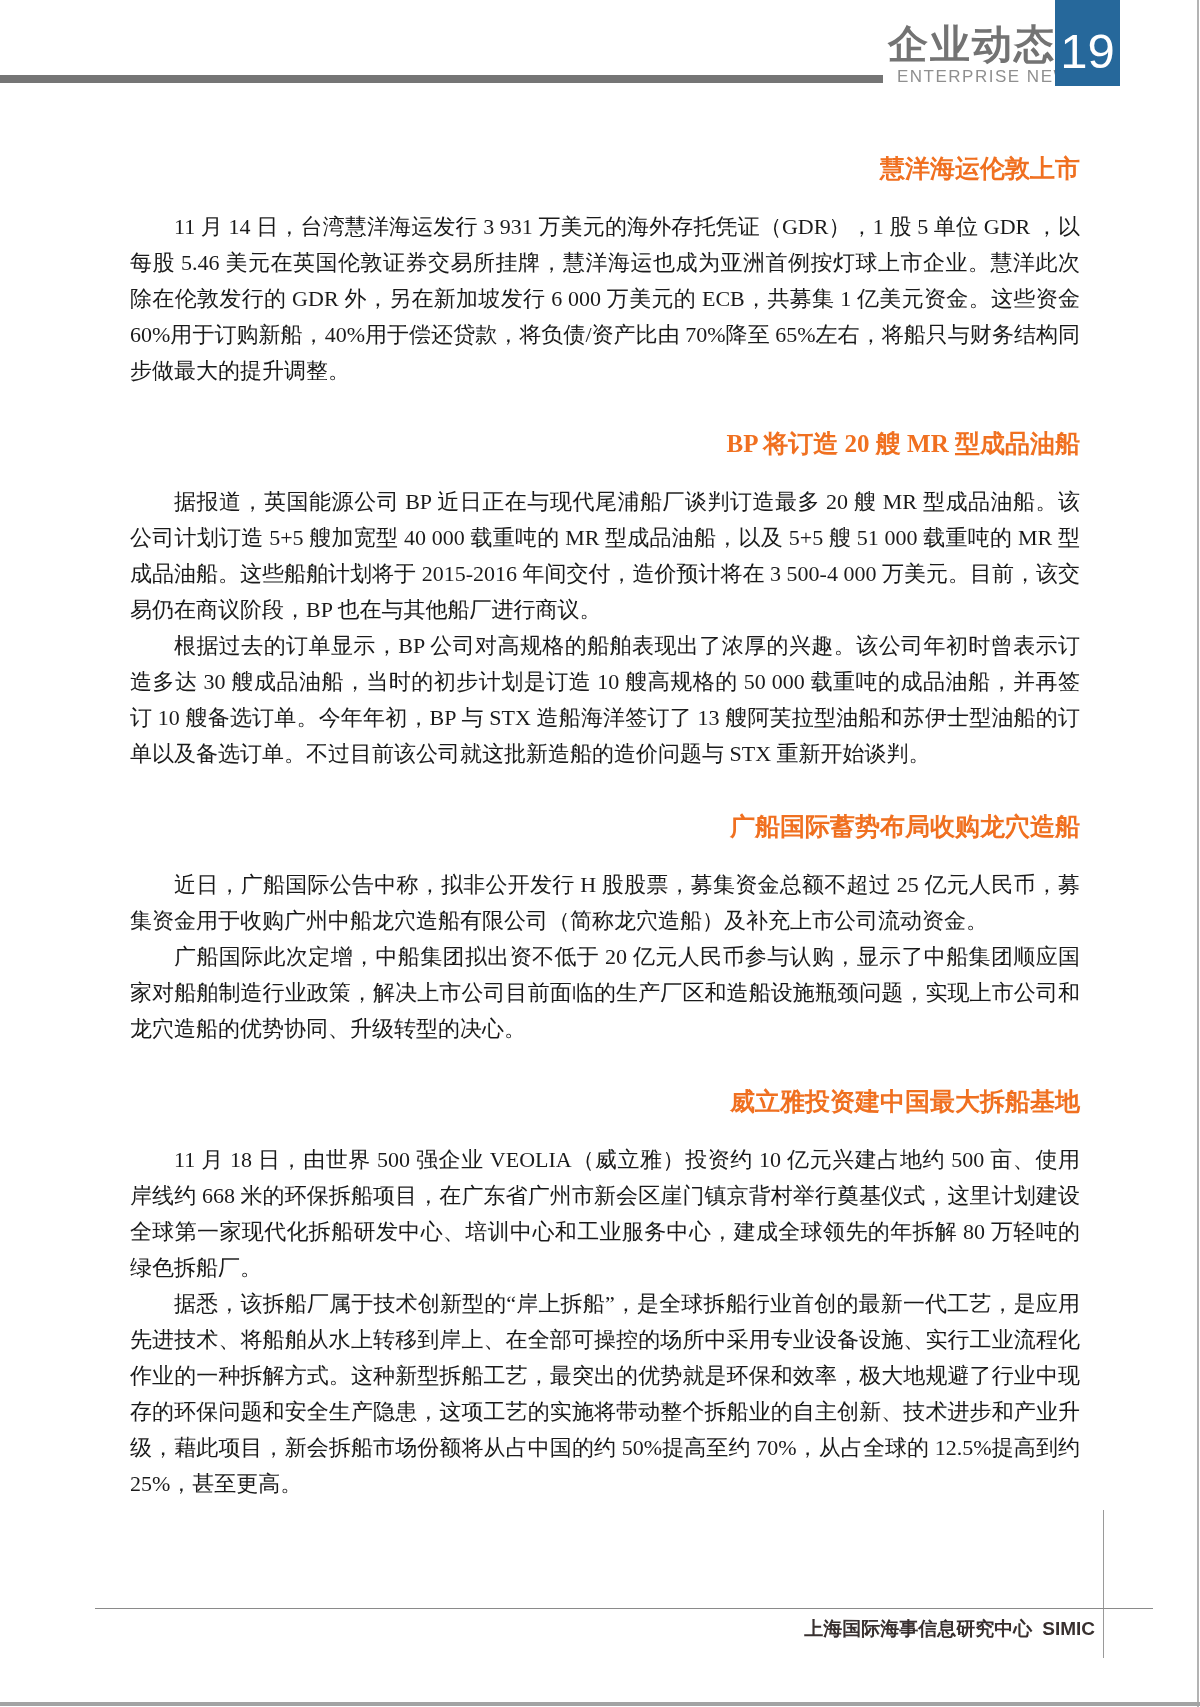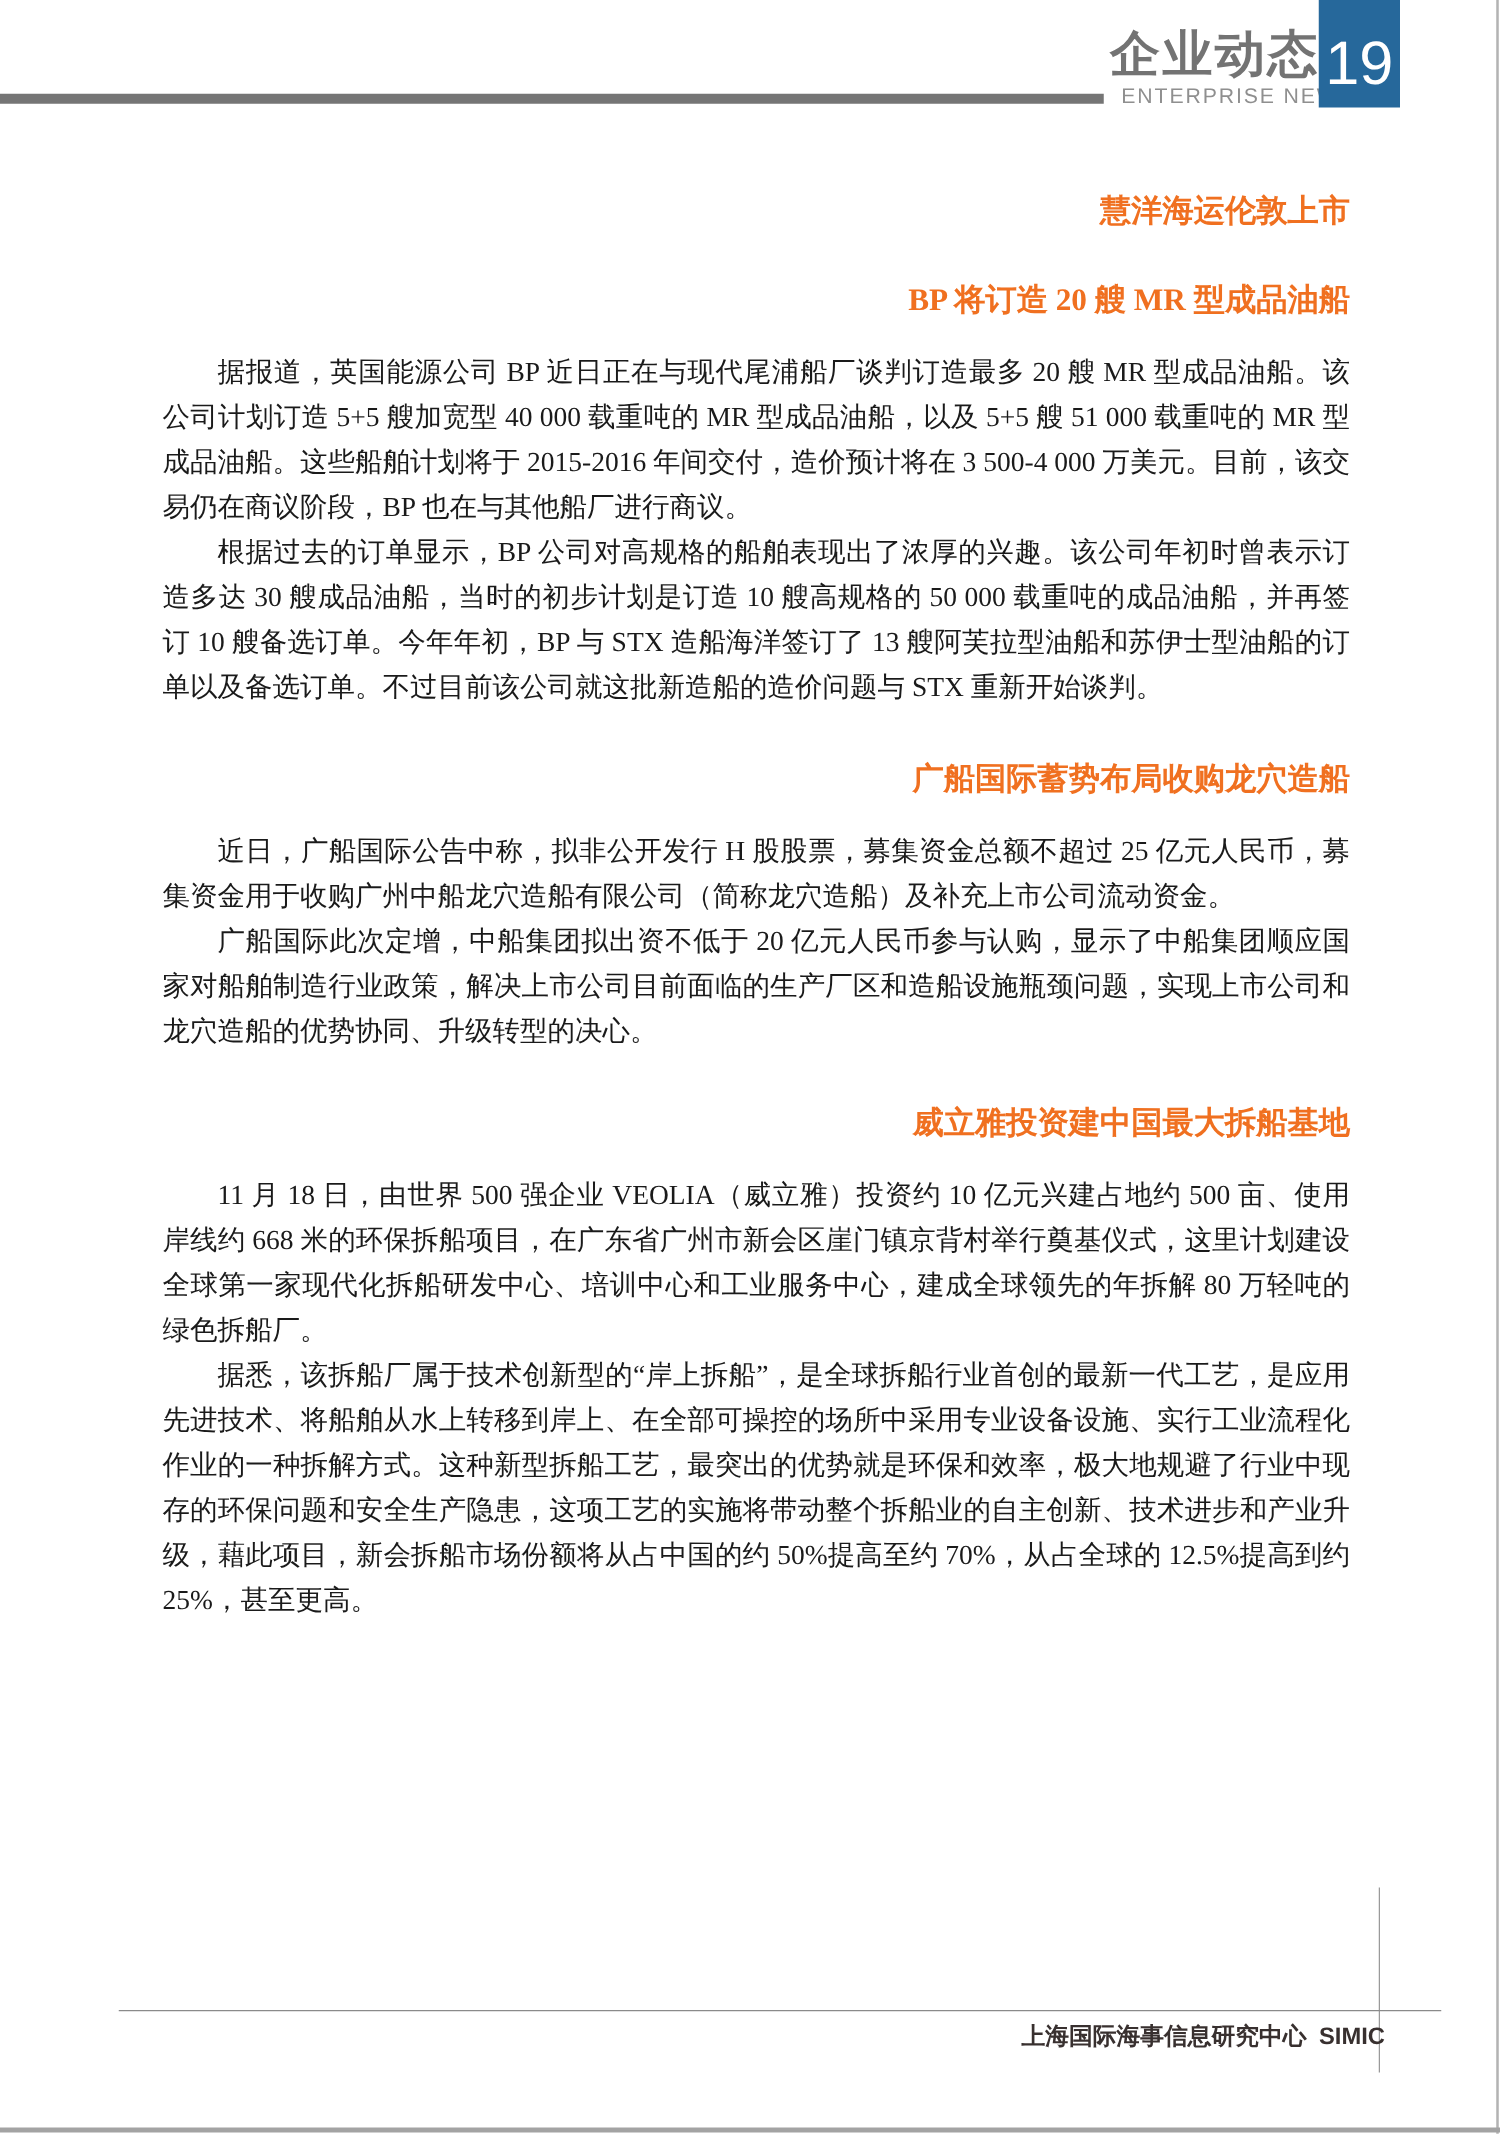--- a/index.html
+++ b/index.html
@@ -126,21 +126,21 @@
     position: absolute;
     left: 1103px;
     top: 1510px;
     width: 1px;
     height: 148px;
     background: #9a9a9a;
   }
   .footer-text {
     position: absolute;
     top: 1616px;
-    right: 92px;
+    right: 105px;
     font-family: "Liberation Sans", "DejaVu Sans", sans-serif;
     font-weight: 600;
     font-size: 19px;
     color: #38302f;
     white-space: nowrap;
   }
   .footer-text .abbr {
     margin-left: 10px;
   }
 </style>
@@ -153,20 +153,21 @@
   <div class="header-title-en">ENTERPRISE NEWS</div>
   <div class="page-number-box">
     <span class="page-number">19</span>
   </div>
 </div>
 
 <div class="content">
 
   <article>
     <h2 class="article-title">慧洋海运伦敦上市</h2>
+    <p class="body-p">11 月 14 日，台湾慧洋海运发行 3 931 万美元的海外存托凭证（GDR），1 股 5 单位 GDR ，以每股 5.46 美元在英国伦敦证券交易所挂牌，慧洋海运也成为亚洲首例按灯球上市企业。慧洋此次除在伦敦发行的 GDR 外，另在新加坡发行 6 000 万美元的 ECB，共募集 1 亿美元资金。这些资金 60%用于订购新船，40%用于偿还贷款，将负债/资产比由 70%降至 65%左右，将船只与财务结构同步做最大的提升调整。</p>
   </article>
 
   <article>
     <h2 class="article-title">BP 将订造 20 艘 MR 型成品油船</h2>
     <p class="body-p">据报道，英国能源公司 BP 近日正在与现代尾浦船厂谈判订造最多 20 艘 MR 型成品油船。该公司计划订造 5+5 艘加宽型 40 000 载重吨的 MR 型成品油船，以及 5+5 艘 51 000 载重吨的 MR 型成品油船。这些船舶计划将于 2015-2016 年间交付，造价预计将在 3 500-4 000 万美元。目前，该交易仍在商议阶段，BP 也在与其他船厂进行商议。</p>
     <p class="body-p">根据过去的订单显示，BP 公司对高规格的船舶表现出了浓厚的兴趣。该公司年初时曾表示订造多达 30 艘成品油船，当时的初步计划是订造 10 艘高规格的 50 000 载重吨的成品油船，并再签订 10 艘备选订单。今年年初，BP 与 STX 造船海洋签订了 13 艘阿芙拉型油船和苏伊士型油船的订单以及备选订单。不过目前该公司就这批新造船的造价问题与 STX 重新开始谈判。</p>
   </article>
 
   <article>
     <h2 class="article-title">广船国际蓄势布局收购龙穴造船</h2>

